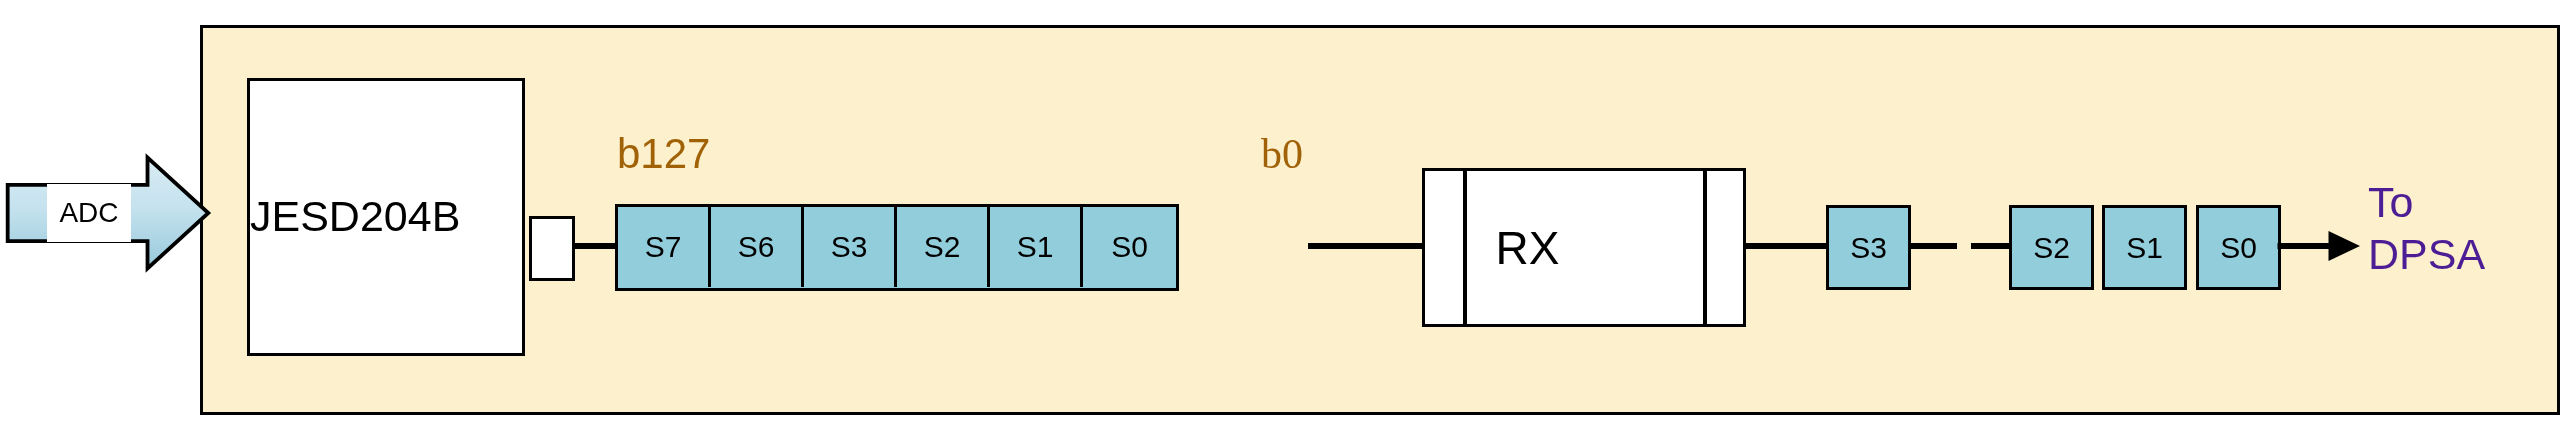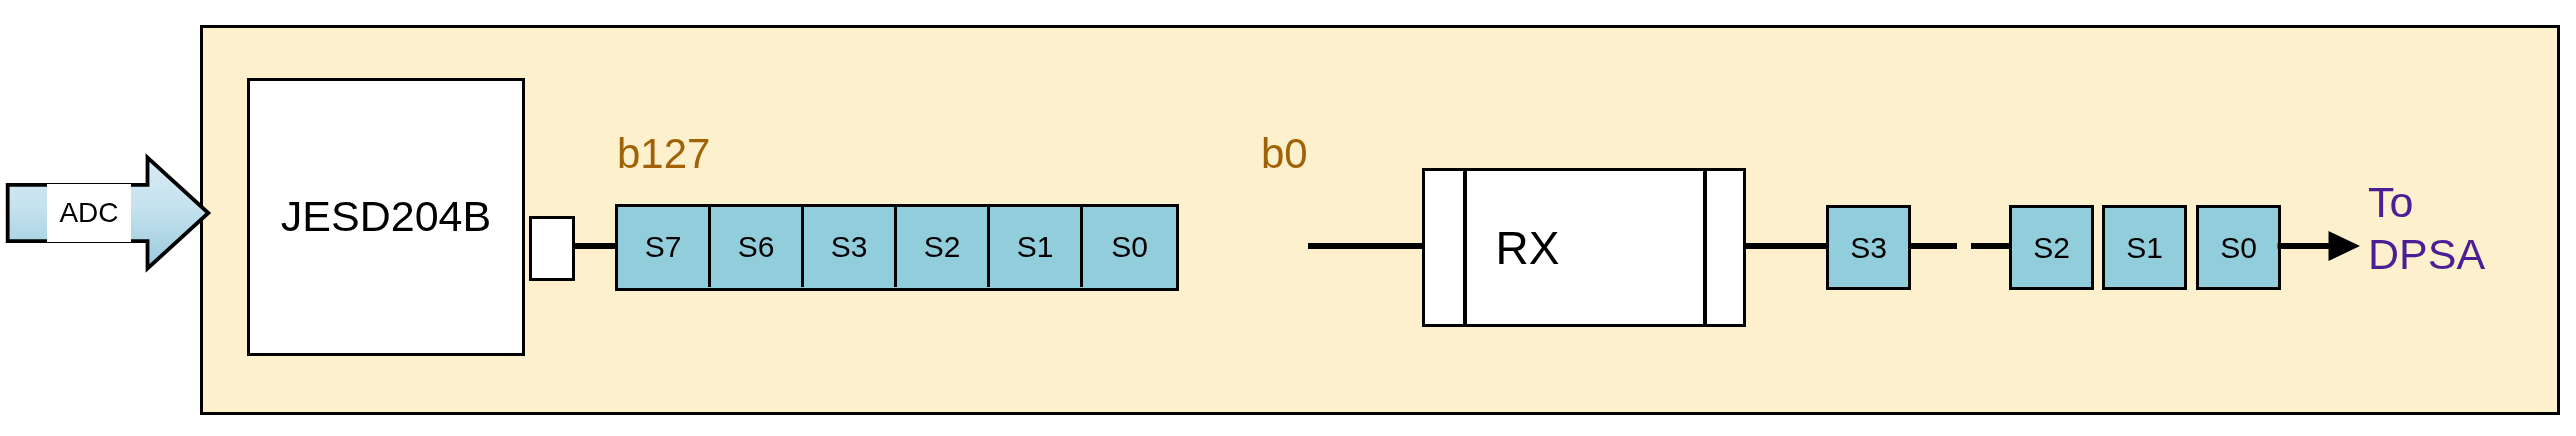--- a/index.html
+++ b/index.html
@@ -23,21 +23,21 @@
   #adc-label{
     left:47px;top:184px;width:84px;height:58px;
     background:#ffffff;display:flex;align-items:center;justify-content:center;
     font-size:28px;color:#000;letter-spacing:0px;line-height:1;
   }
 
   
   #jesd-box{
     left:247px;top:78px;width:278px;height:278px;
     background:#ffffff;border:3.8px solid #000;box-sizing:border-box;
-    display:flex;align-items:center;justify-content:center;
+    display:flex;flex-direction:column;align-items:flex-start;justify-content:center;
   }
   #jesd-box .ln{font-size:43px;color:#000;line-height:1.30;white-space:nowrap;}
 
   
   #stub-box{
     left:529px;top:216px;width:46px;height:65px;
     background:#ffffff;border:3.8px solid #000;box-sizing:border-box;
   }
   #stub-wire{left:572px;top:243px;width:47px;height:6px;background:#000;}
 
@@ -49,21 +49,21 @@
   #byte-row .cell{
     width:93px;height:80px;background:#92CDDC;
     border-right:3px solid #000;box-sizing:border-box;
     display:flex;align-items:center;justify-content:center;
     font-size:30px;color:#000;
   }
   #byte-row .cell:last-child{border-right:none;}
 
   .bitlabel{font-size:42px;color:#a16207;line-height:1;white-space:nowrap;}
   #lbl-b127{left:617px;top:133px;}
-  #lbl-b0{left:1261px;top:133px;}
+  #lbl-b0{left:1261px;top:133px;font-family:Liberation Serif, serif;}
 
   
   #wire-s0-rx{left:1308px;top:243px;width:118px;height:6px;background:#000;}
 
   
   #rx-box{
     left:1422px;top:168px;width:324px;height:159px;
     background:#ffffff;border:3.8px solid #000;box-sizing:border-box;
   }
   #rx-bar-l{left:1463px;top:169px;width:3.8px;height:156px;background:#000;}

